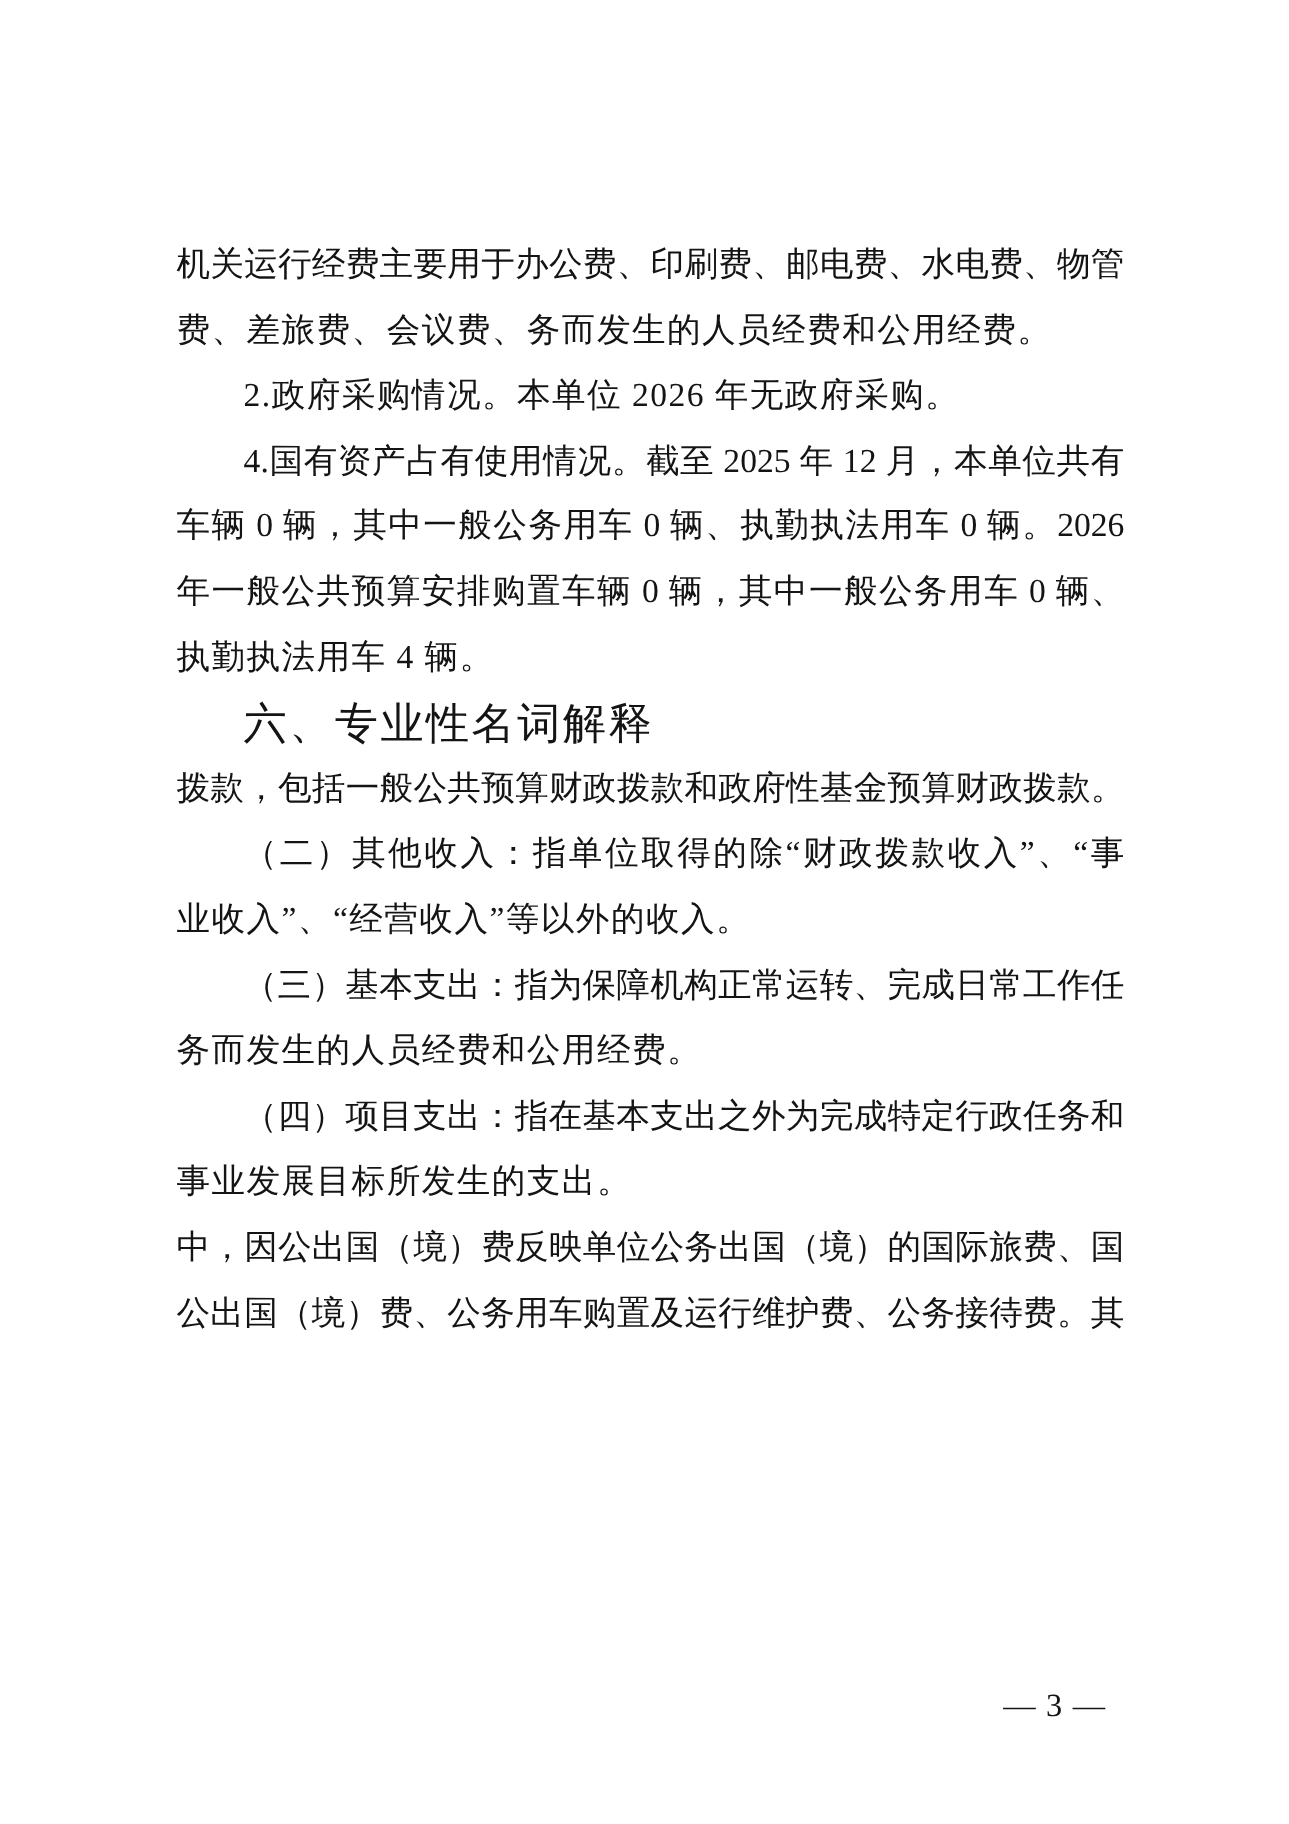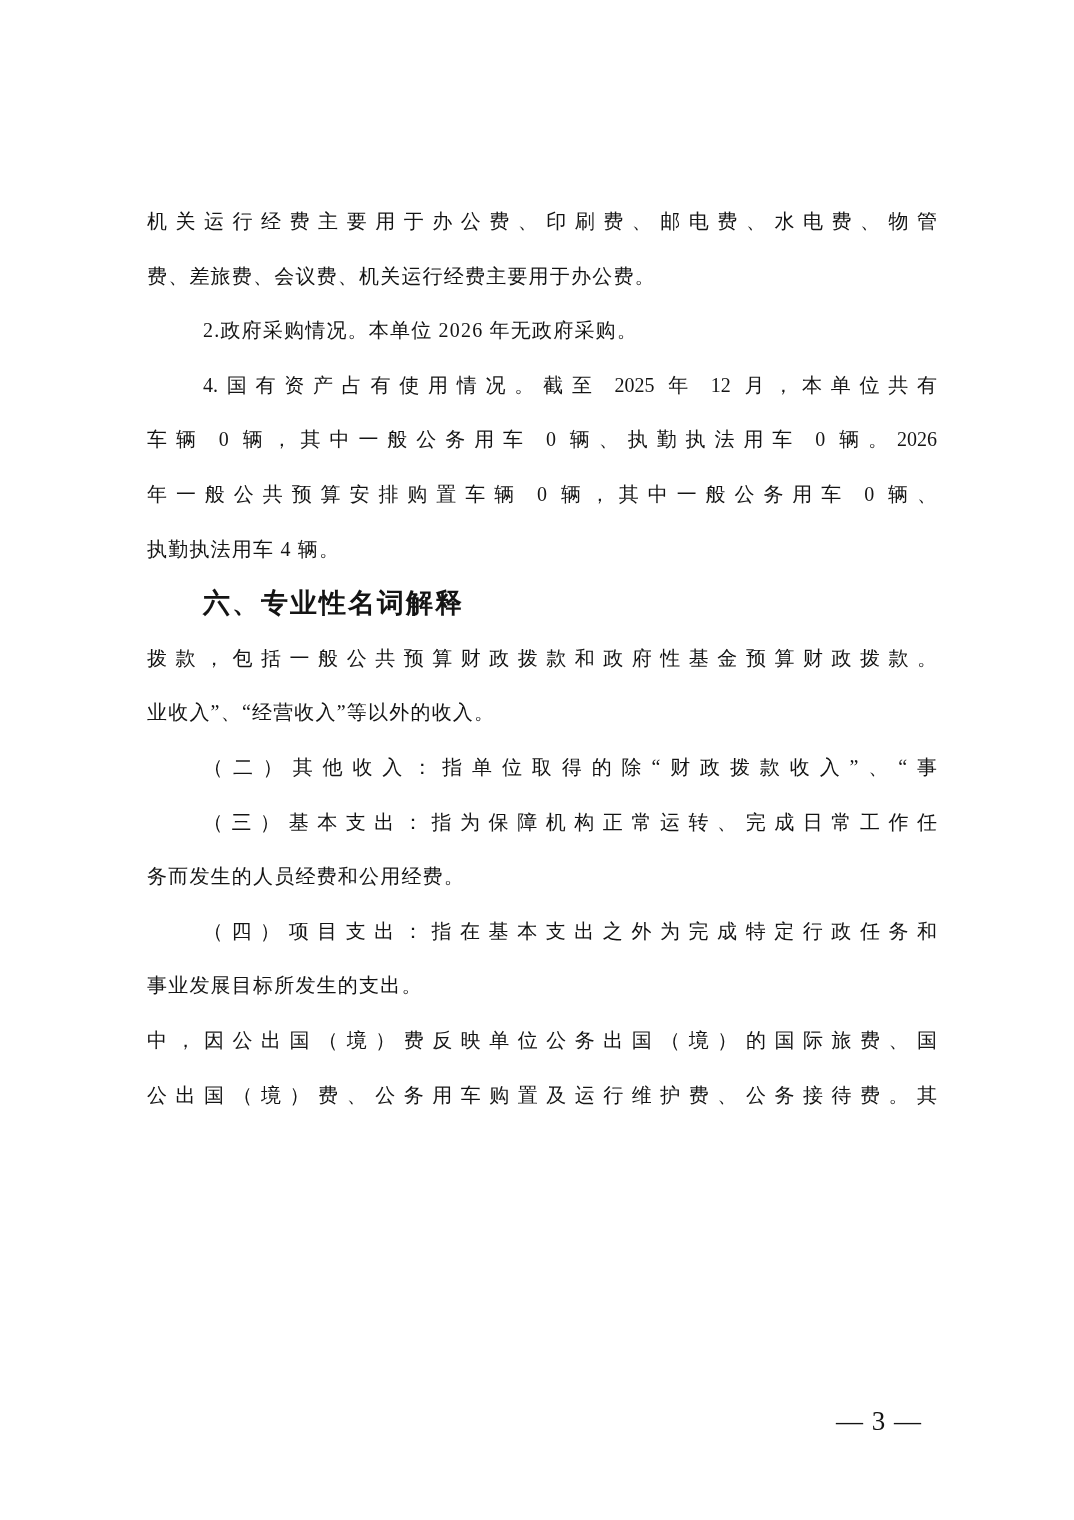--- a/index.html
+++ b/index.html
@@ -18,77 +18,77 @@
   }
   .content {
     position: absolute;
     left: 147px;
     top: 194px;
     width: 790px;
   }
   .line {
     height: 54.6px;
     line-height: 54.6px;
-    font-size: 20px;
+    font-size: 28px;
     letter-spacing: 1.2px;
     white-space: nowrap;
   }
   
   .line.j {
     letter-spacing: 0;
     white-space: normal;
     text-align: justify;
     text-align-last: justify;
     text-justify: inter-character;
   }
   
   .line.in {
     padding-left: 56px;
   }
   
   .line.head {
     font-family: "Liberation Sans", "DejaVu Sans", sans-serif;
-    font-weight: 700;
-    font-size: 27px;
+    font-weight: 400;
+    font-size: 36px;
     letter-spacing: 2px;
   }
   .page-number {
     position: absolute;
     left: 836px;
     top: 1406px;
     font-size: 27px;
     letter-spacing: 1px;
     font-family: "Liberation Serif", "DejaVu Serif", serif;
     color: #141414;
     white-space: nowrap;
   }
 </style>
 </head>
 <body>
 
 <div class="page">
   <div class="content">
 
     <div class="line j">机关运行经费主要用于办公费、印刷费、邮电费、水电费、物管</div>
-    <div class="line">费、差旅费、会议费、机关运行经费主要用于办公费。</div>
+    <div class="line">费、差旅费、会议费、务而发生的人员经费和公用经费。</div>
 
     <div class="line in">2.政府采购情况。本单位 2026 年无政府采购。</div>
 
 
     <div class="line in j">4.国有资产占有使用情况。截至 2025 年 12 月，本单位共有</div>
     <div class="line j">车辆 0 辆，其中一般公务用车 0 辆、执勤执法用车 0 辆。2026</div>
     <div class="line j">年一般公共预算安排购置车辆 0 辆，其中一般公务用车 0 辆、</div>
     <div class="line">执勤执法用车 4 辆。</div>
 
     <div class="line in head">六、专业性名词解释</div>
 
     <div class="line j">拨款，包括一般公共预算财政拨款和政府性基金预算财政拨款。</div>
 
+    <div class="line in j">（二）其他收入：指单位取得的除“财政拨款收入”、“事</div>
     <div class="line">业收入”、“经营收入”等以外的收入。</div>
-    <div class="line in j">（二）其他收入：指单位取得的除“财政拨款收入”、“事</div>
 
     <div class="line in j">（三）基本支出：指为保障机构正常运转、完成日常工作任</div>
     <div class="line">务而发生的人员经费和公用经费。</div>
 
     <div class="line in j">（四）项目支出：指在基本支出之外为完成特定行政任务和</div>
     <div class="line">事业发展目标所发生的支出。</div>
 
     <div class="line j">中，因公出国（境）费反映单位公务出国（境）的国际旅费、国</div>
     <div class="line j">公出国（境）费、公务用车购置及运行维护费、公务接待费。其</div>
 

